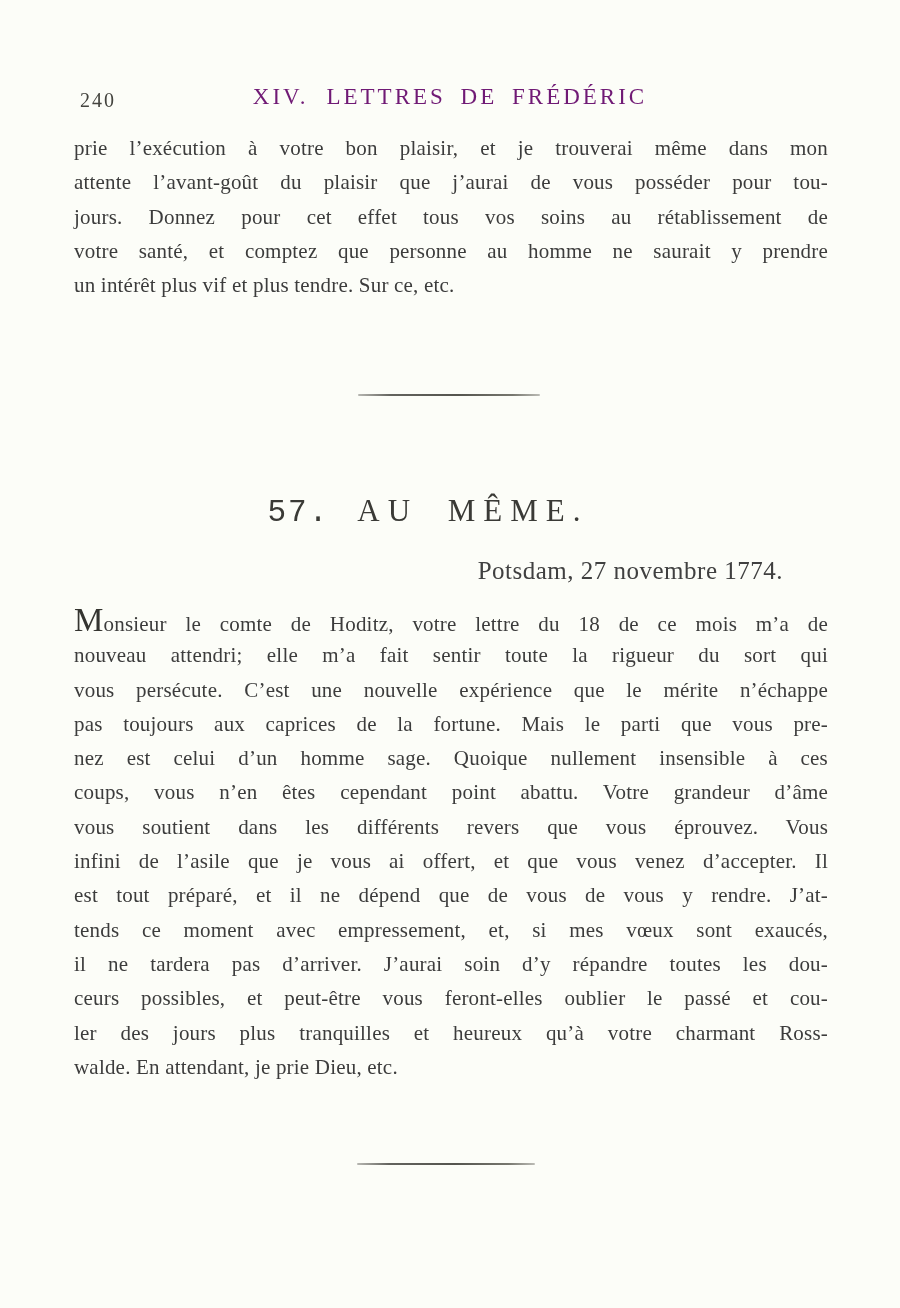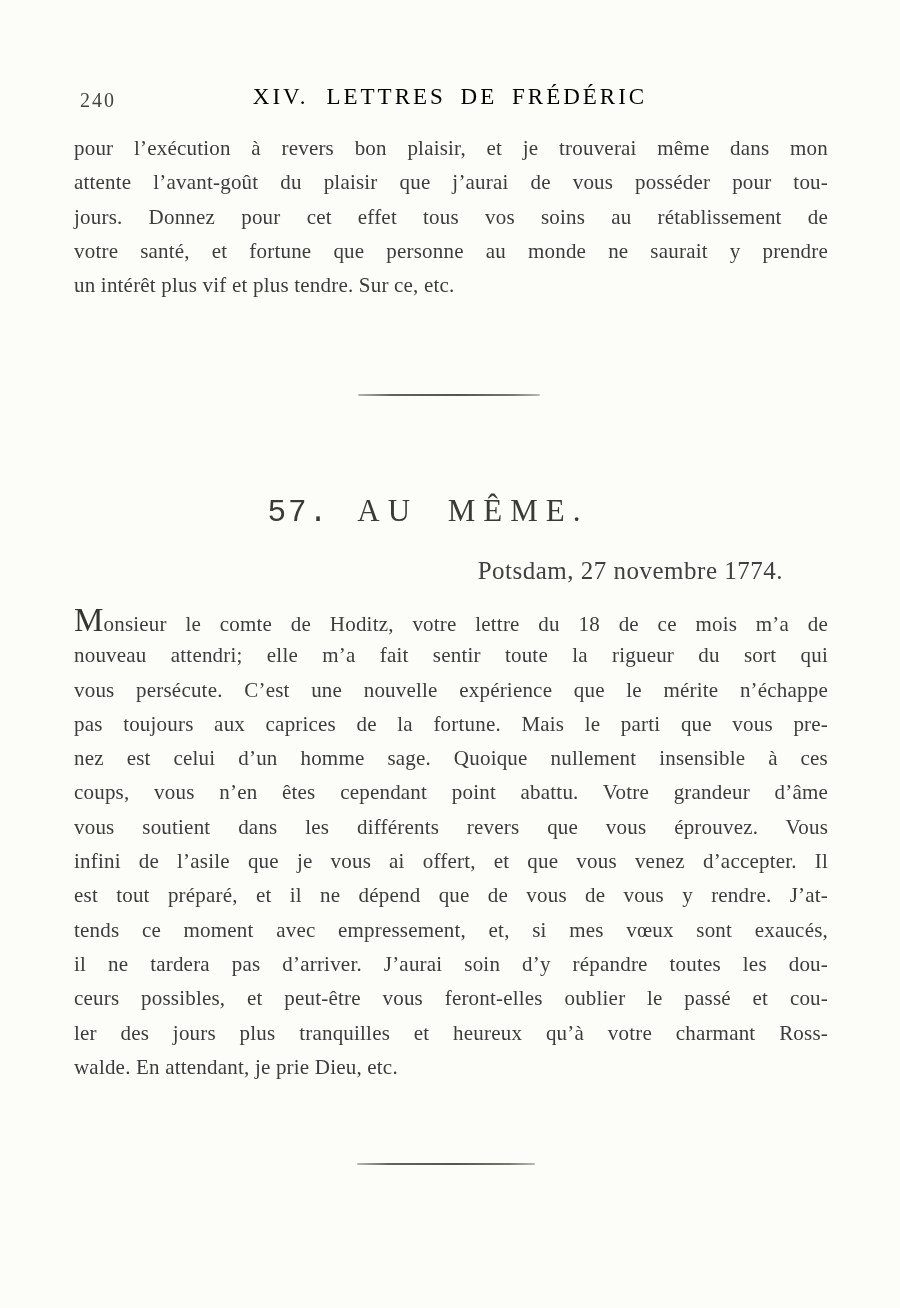--- a/index.html
+++ b/index.html
@@ -34,21 +34,21 @@
     color: #44443f;
   }
   .runhead {
     position: absolute;
     left: 0;
     width: 900px;
     text-align: center;
     font-size: 23px;
     letter-spacing: 3px;
     word-spacing: 6px;
-    color: #000000;
+    color: #701a75;
     white-space: nowrap;
   }
   .runhead .sect {
     margin-right: 18px;
   }
   
   .para {
     position: absolute;
     left: 74px;
     width: 754px;
@@ -128,24 +128,24 @@
 <div class="page">
 
   <div class="runhead-row">
     <span class="pagenum">240</span>
     <div class="runhead">
       <span class="sect">XIV.</span><span>LETTRES DE FRÉDÉRIC</span>
     </div>
   </div>
 
   <div class="para para-1">
-    <div class="line">pour l’exécution à revers bon plaisir, et je trouverai même dans mon</div>
+    <div class="line">prie l’exécution à votre bon plaisir, et je trouverai même dans mon</div>
     <div class="line">attente l’avant-goût du plaisir que j’aurai de vous posséder pour tou-</div>
     <div class="line">jours.  Donnez pour cet effet tous vos soins au rétablissement de</div>
-    <div class="line">votre santé, et fortune que personne au monde ne saurait y prendre</div>
+    <div class="line">votre santé, et comptez que personne au homme ne saurait y prendre</div>
     <div class="line endline">un intérêt plus vif et plus tendre.  Sur ce, etc.</div>
   </div>
 
   <div class="divider divider-1"></div>
 
   <div class="heading">
     <span class="num">57.</span><span class="title">AU MÊME.</span>
   </div>
 
   <div class="dateline">Potsdam, 27 novembre 1774.</div>

